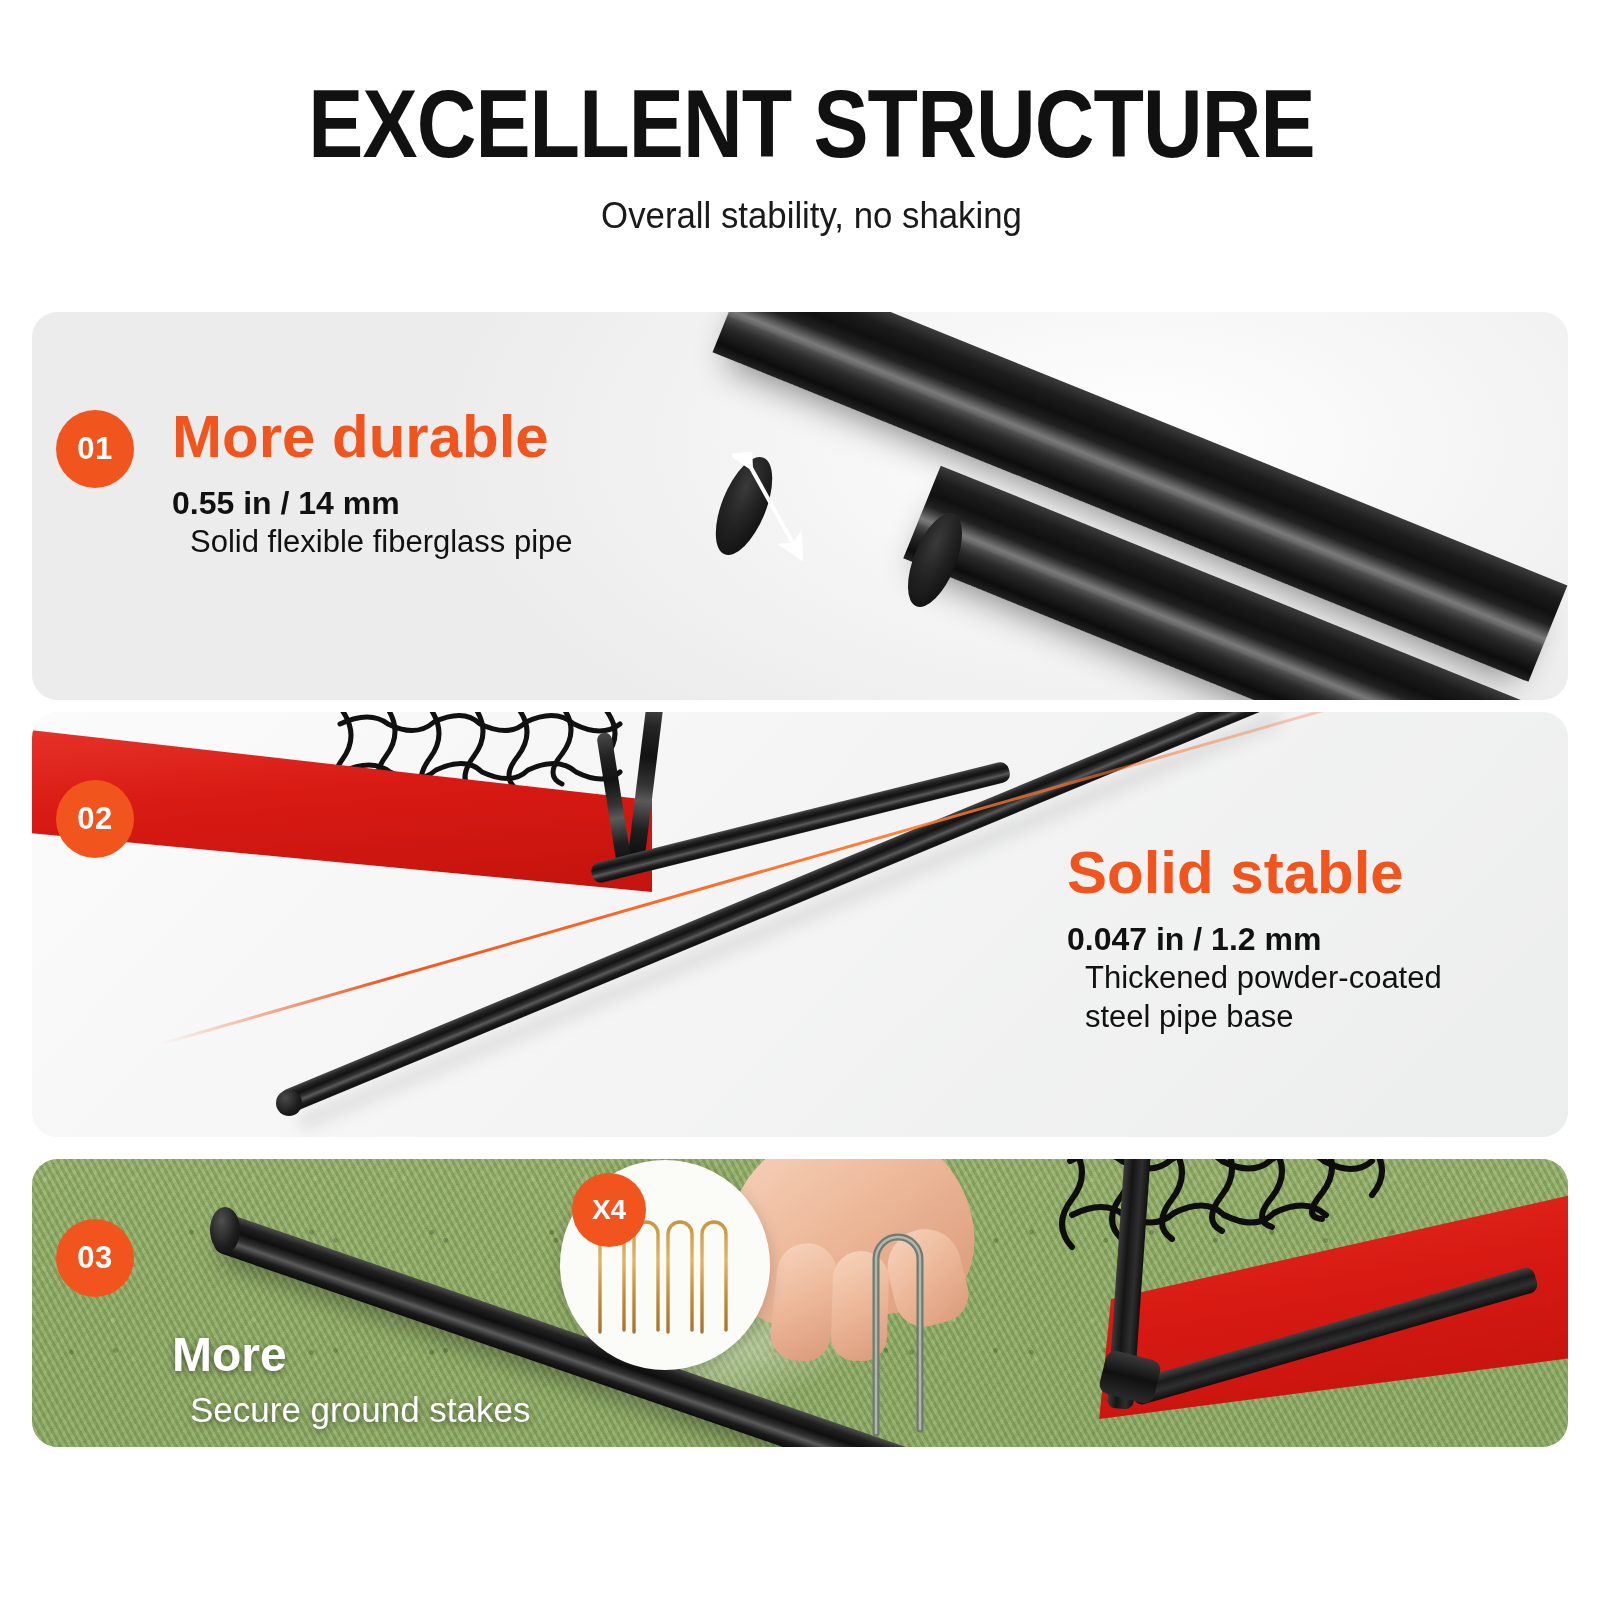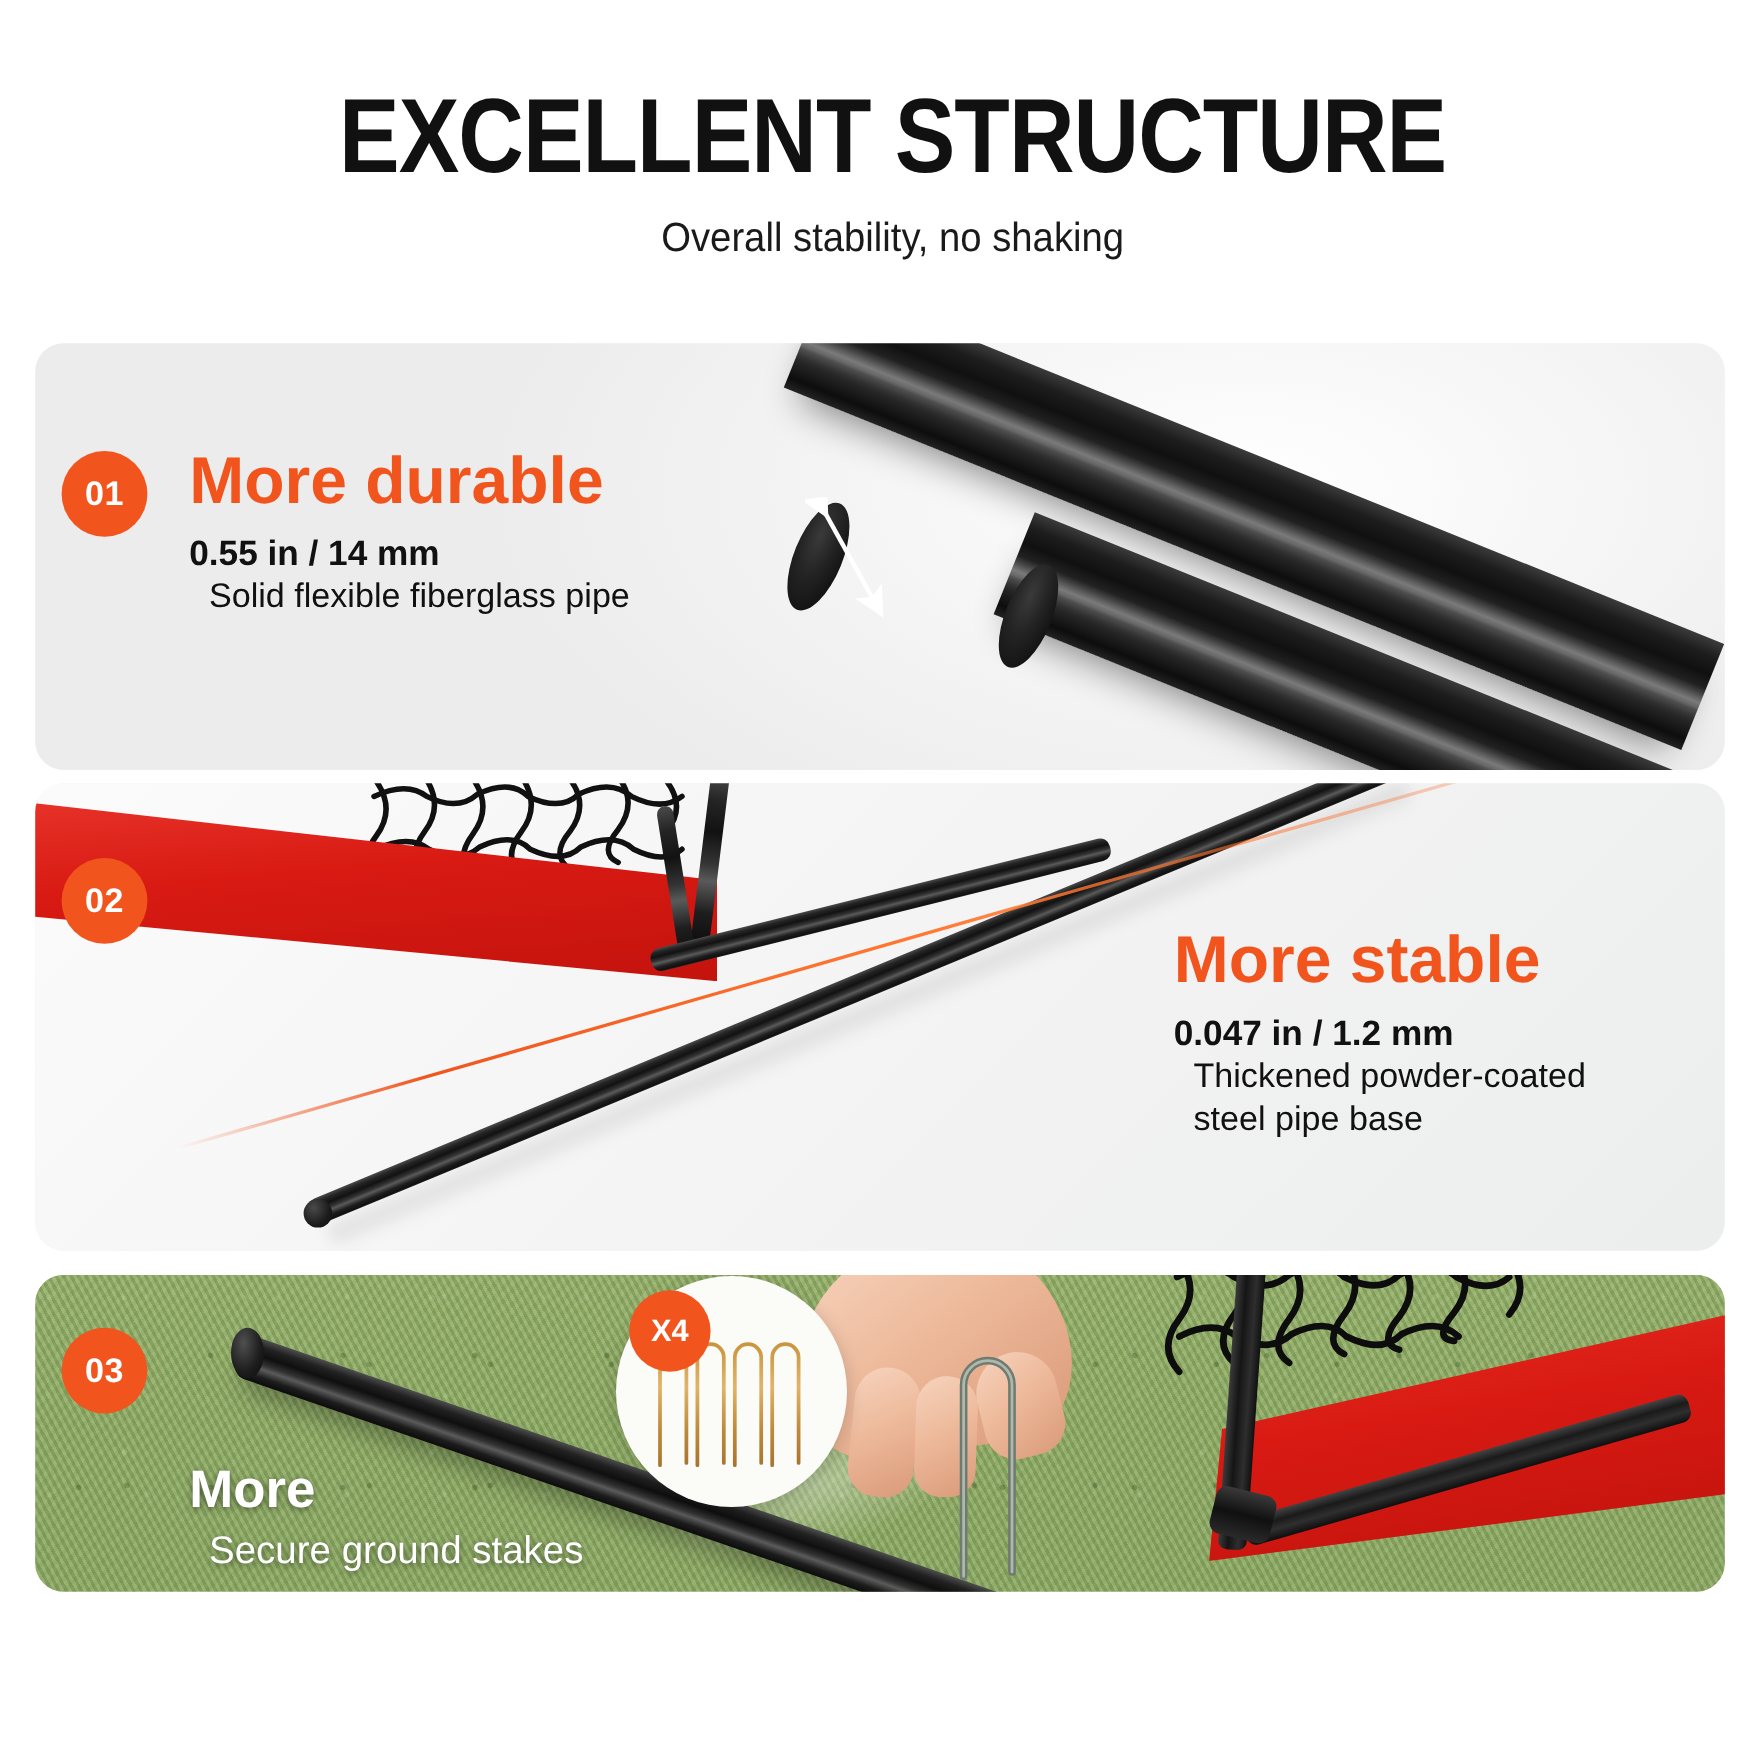--- a/index.html
+++ b/index.html
@@ -53,21 +53,21 @@
     color:#fff;
     font-weight:700;
     font-size:31px;
     display:flex; align-items:center; justify-content:center;
     letter-spacing:0.5px;
     z-index:40;
     font-family:"Liberation Sans Narrow","Liberation Sans",sans-serif;
   }
   .b1{ left:24px; top:98px; }
   .b2{ left:24px; top:68px; }
-  .b3{ left:24px; top:48px; }
+  .b3{ left:24px; top:60px; }
 
   
   .txt{ position:absolute; z-index:40; }
   .txt .h{
     color:#F1551D; font-weight:700; font-size:60px; line-height:1.1;
     margin-bottom:14px;
   }
   .txt .spec{ color:#111; font-weight:700; font-size:32px; line-height:1.22; }
   .txt .desc{ color:#111; font-weight:400; font-size:31px; line-height:1.25;margin-left:18px; }
 
@@ -259,21 +259,21 @@
                   transform:rotate(-22.5deg); transform-origin:left center;
                   background:linear-gradient(to bottom,rgba(0,0,0,.13),rgba(0,0,0,0));
                   filter:blur(7px);"></div>
 
       <div class="orange-guide" style="left:130px; top:330px; width:1300px; transform:rotate(-16deg); transform-origin:left center;"></div>
     </div>
 
     <div class="badge-num b2">02</div>
 
     <div class="txt t2">
-      <div class="h">More stable</div>
+      <div class="h">Solid stable</div>
       <div class="spec">0.047 in / 1.2 mm</div>
       <div class="desc">Thickened powder-coated</div>
       <div class="desc">steel pipe base</div>
     </div>
   </div>
 
   <div class="card card-3">
 
     <div class="art3">
 

